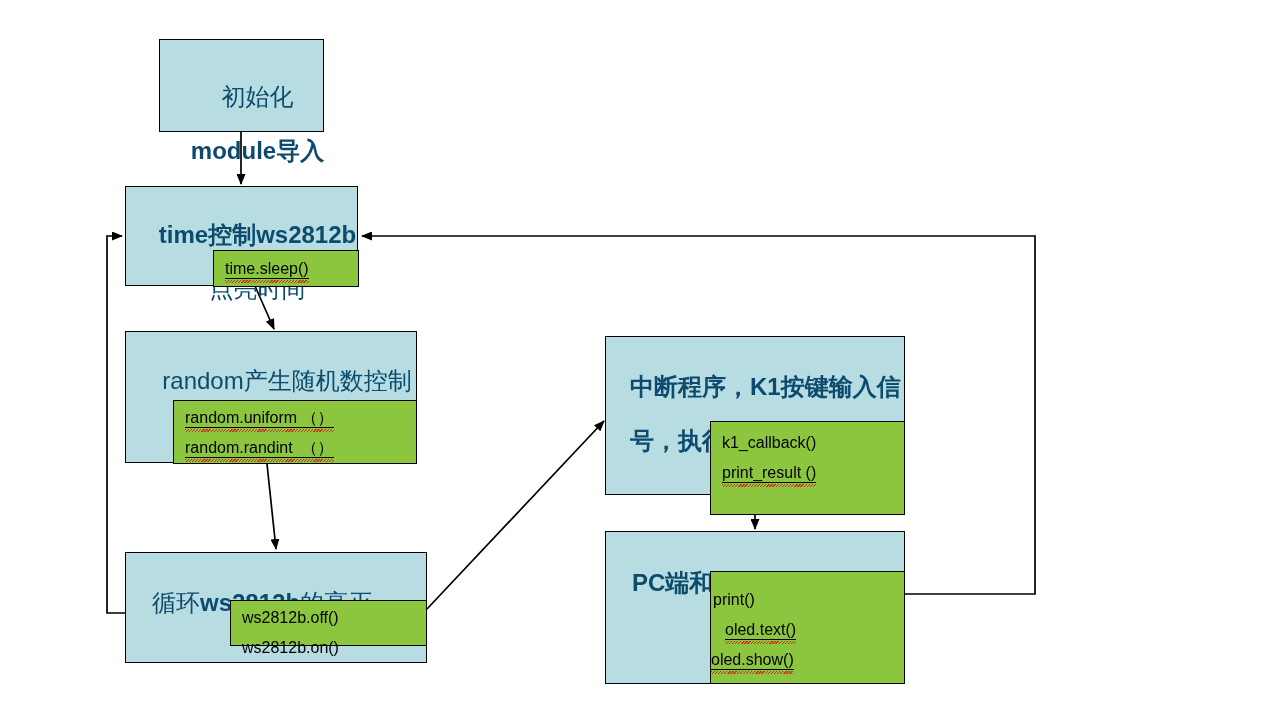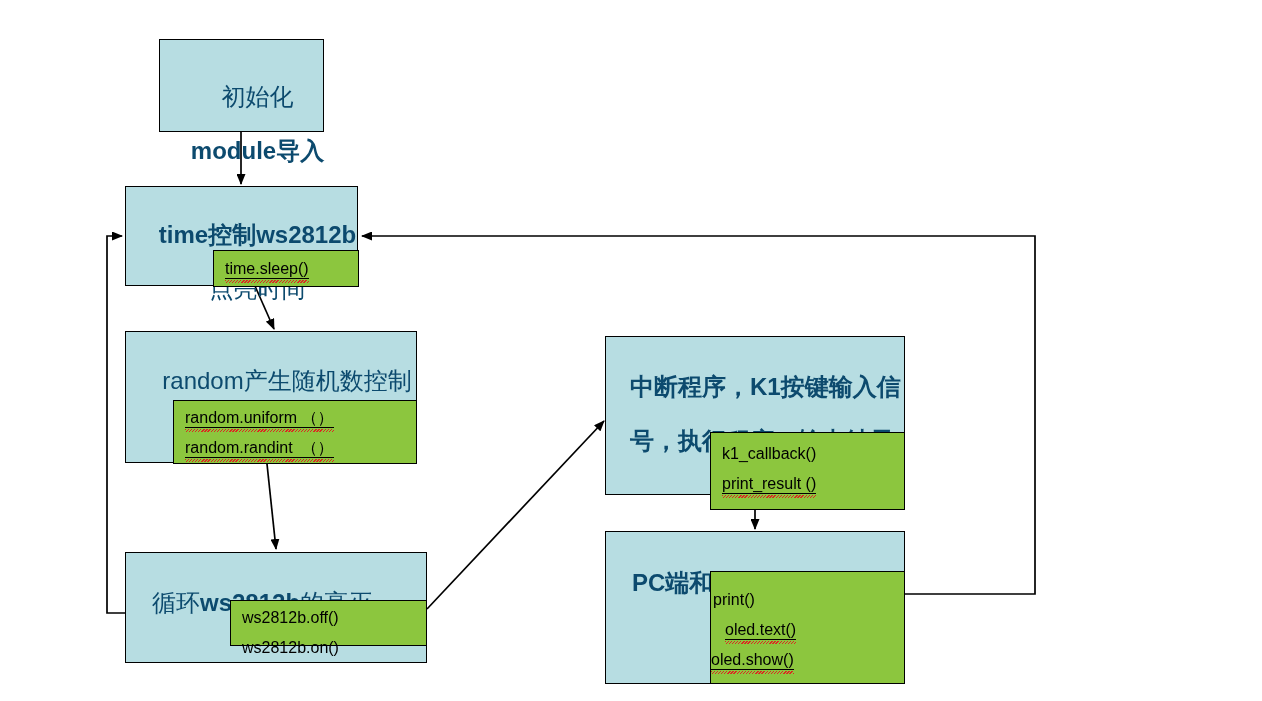--- a/index.html
+++ b/index.html
@@ -168,21 +168,21 @@
   <div class="code-line" style="margin-top:2px;"><span>ws2812b.off()</span></div>
   <div class="code-line"><span>ws2812b.on()</span></div>
 </div>
 
 <div class="node" style="left:605px; top:336px; width:300px; height:159px;">
   <div class="node-title title-justify" style="top:9px; font-weight:bold;">
     <div>中断程序，<b>K1</b>按键输入信</div>
     <div>号，执行程序，输出结果</div>
   </div>
 </div>
-<div class="code-box" style="left:710px; top:432px; width:195px; height:78px;">
+<div class="code-box" style="left:710px; top:421px; width:195px; height:94px;">
   <div class="code-line" style="margin-top:6px;"><span>k1_callback()</span></div>
   <div class="code-line"><span class="sp sp-solid">print_result ()</span></div>
 </div>
 
 <div class="node" style="left:605px; top:531px; width:300px; height:153px;">
   <div class="node-title title-left" style="top:10px; font-weight:bold;">
     <div><b>PC</b>端和<b>OLED</b>显示</div>
   </div>
 </div>
 <div class="code-box" style="left:710px; top:571px; width:195px; height:113px;">

